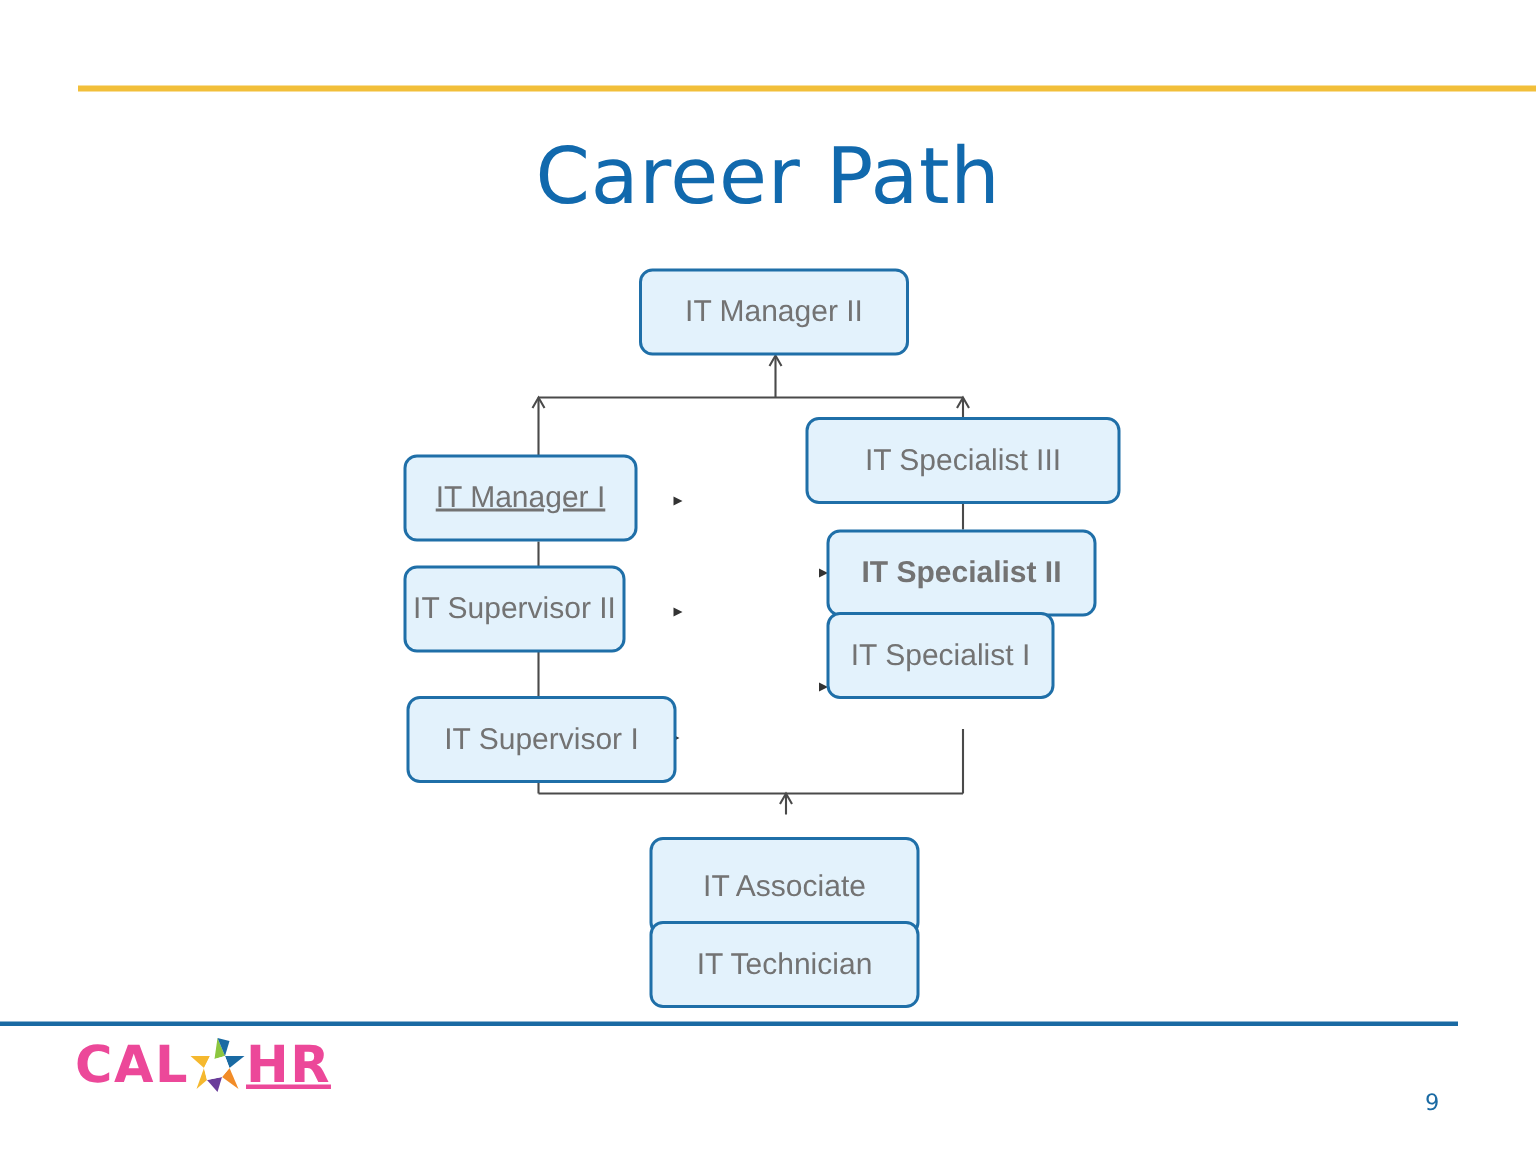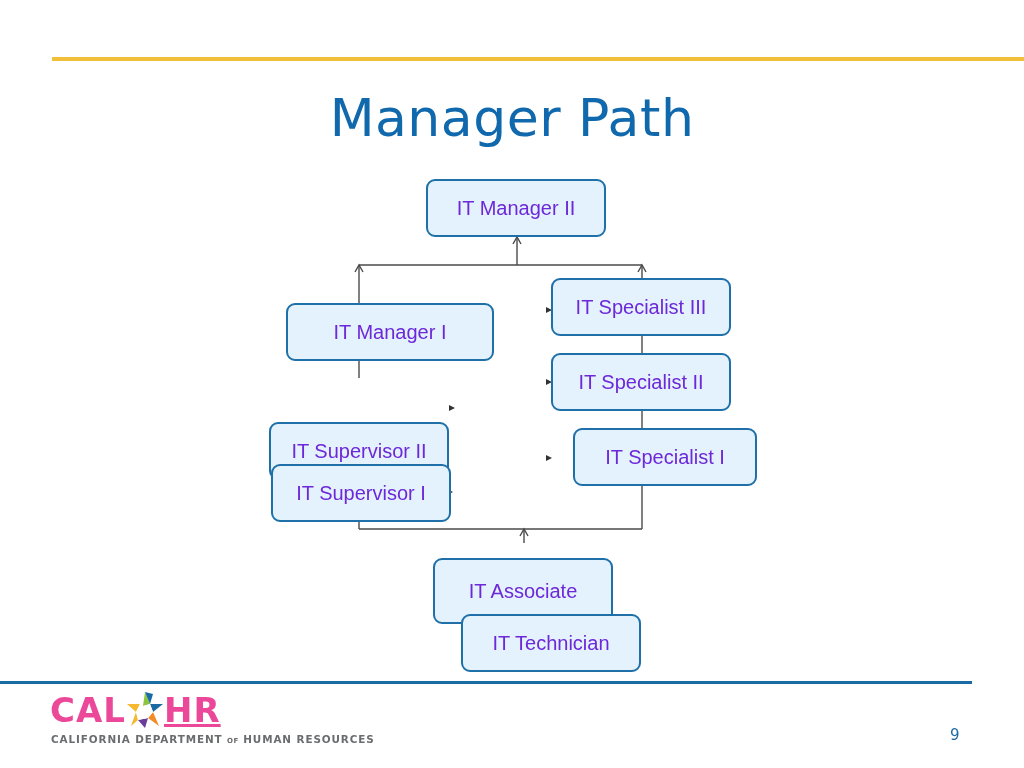--- a/index.html
+++ b/index.html
@@ -1,33 +1,33 @@
 <!DOCTYPE html>
 <html><head>
 <meta charset="utf-8">
 <style>
   html, body { margin: 0; padding: 0; background: #ffffff; }
   body { width: 1024px; height: 768px; position: relative; overflow: hidden; font-family: "DejaVu Sans", sans-serif; }
   .gold-rule { position: absolute; left: 52px; top: 57px; width: 972px; height: 4px; background: #f2bf3a; }
   .title { position: absolute; left: 0; width: 1024px; top: 88px; text-align: center; font-family: "DejaVu Sans", sans-serif; font-size: 52px; color: #1169ad; letter-spacing: 0.5px; }
   svg.connectors { position: absolute; left: 0; top: 0; width: 1024px; height: 768px; }
-  .node { position: absolute; box-sizing: border-box; border: 2px solid #1f6fa8; border-radius: 9px; background: #e3f2fc; display: flex; align-items: center; justify-content: center; font-family: "Liberation Sans", sans-serif; font-size: 20px; color: #6d28d9; white-space: nowrap; cursor: pointer; }
+  .node { position: absolute; box-sizing: border-box; border: 2px solid #1f6fa8; border-radius: 9px; background: #e3f2fc; display: flex; align-items: center; justify-content: center; font-family: "Liberation Sans", sans-serif; font-size: 20px; color: #737373; white-space: nowrap; cursor: pointer; }
   .blue-rule { position: absolute; left: 0; top: 681px; width: 972px; height: 3px; background: #1a6aa3; }
   .logo { position: absolute; left: 50px; top: 690px; width: 300px; height: 60px; }
   .logo-text { position: absolute; top: 0; font-family: "DejaVu Sans", sans-serif; font-weight: bold; font-size: 34px; color: #ec4899; letter-spacing: 1px; line-height: 40px; }
   .logo-sub { position: absolute; left: 1px; top: 43px; font-family: "DejaVu Sans", sans-serif; font-weight: bold; font-size: 10.4px; color: #6b6c6e; letter-spacing: 0.9px; white-space: nowrap; }
   .logo-sub .of { font-size: 7px; letter-spacing: 0.5px; }
   .page-num { position: absolute; left: 950px; top: 726px; font-family: "DejaVu Sans", sans-serif; font-size: 15px; color: #1a6aa3; }
 </style>
 </head>
 <body>
 
 <div class="gold-rule"></div>
 
-<div class="title">Manager Path</div>
+<div class="title">Career Path</div>
 
 <svg class="connectors" viewBox="0 0 1024 768">
   <defs>
     <marker id="arr" viewBox="0 0 10 10" refX="5" refY="1" markerWidth="8" markerHeight="8" orient="auto-start-reverse">
       <path d="M1,7 L5,1 L9,7" fill="none" stroke="#4a4a4a" stroke-width="1.3"></path>
     </marker>
   </defs>
   <g stroke="#4a4a4a" stroke-width="1.4" fill="none">
 
     <line x1="359" y1="265" x2="642" y2="265"></line>
@@ -62,65 +62,62 @@
     <path d="M546,307 L552,310 L546,313 Z"></path>
     <path d="M546,379 L552,382 L546,385 Z"></path>
     <path d="M546,455 L552,458 L546,461 Z"></path>
   </g>
 </svg>
 
 <div class="node" style="left:426px; top:179px; width:180px; height:58px;">
   <span>IT Manager II</span>
 </div>
 
-<div class="node" style="left:286px; top:303px; width:208px; height:58px;">
+<div class="node" style="left:269px; top:303px; width:156px; height:58px;text-decoration:underline;">
   <span>IT Manager I</span>
 </div>
 
-<div class="node" style="left:269px; top:377px; width:180px; height:58px;margin-top:45px;">
+<div class="node" style="left:269px; top:377px; width:148px; height:58px;">
   <span>IT Supervisor II</span>
 </div>
 
 <div class="node" style="left:271px; top:464px; width:180px; height:58px;">
   <span>IT Supervisor I</span>
 </div>
 
-<div class="node" style="left:551px; top:278px; width:180px; height:58px;">
+<div class="node" style="left:537px; top:278px; width:210px; height:58px;">
   <span>IT Specialist III</span>
 </div>
 
-<div class="node" style="left:551px; top:353px; width:180px; height:58px;">
+<div class="node" style="left:551px; top:353px; width:180px; height:58px;font-weight:bold;">
   <span>IT Specialist II</span>
 </div>
 
-<div class="node" style="left:551px; top:428px; width:184px; height:58px;margin-left:22px;">
+<div class="node" style="left:551px; top:408px; width:152px; height:58px;">
   <span>IT Specialist I</span>
 </div>
 
 <div class="node" style="left:433px; top:518px; width:180px; height:66px;margin-top:40px;">
   <span>IT Associate</span>
 </div>
 
-<div class="node" style="left:433px; top:614px; width:180px; height:58px;margin-left:28px;">
+<div class="node" style="left:433px; top:614px; width:180px; height:58px;">
   <span>IT Technician</span>
 </div>
 
 <div class="blue-rule"></div>
 
 <div class="logo">
   <span class="logo-text" style="left:0px;">CAL</span>
   <svg style="position:absolute; left:76px; top:0px;" width="38" height="40" viewBox="0 0 38 40">
     <path d="M19,2 L24,14 L17,16 Z" fill="#8cc63f"></path>
     <path d="M19,2 L27,4 L24,14 Z" fill="#1a6aa3"></path>
     <path d="M24,14 L37,14 L27,22 Z" fill="#1a6aa3"></path>
     <path d="M27,22 L33,36 L22,28 Z" fill="#f28c28"></path>
     <path d="M22,28 L19,38 L12,30 Z" fill="#6a3d9a"></path>
     <path d="M12,30 L5,36 L10,22 Z" fill="#f5b82e"></path>
     <path d="M10,22 L1,14 L14,14 Z" fill="#f5b82e"></path>
     <path d="M14,14 L17,16 L24,14 L27,22 L22,28 L12,30 L10,22 Z" fill="#ffffff"></path>
   </svg>
   <span class="logo-text" style="left:114px;text-decoration:underline;">HR</span>
-  <div class="logo-sub">
-    <span>CALIFORNIA DEPARTMENT </span><span class="of">OF</span><span> HUMAN RESOURCES</span>
-  </div>
 </div>
 
 <div class="page-num">9</div>
 
 </body></html>

